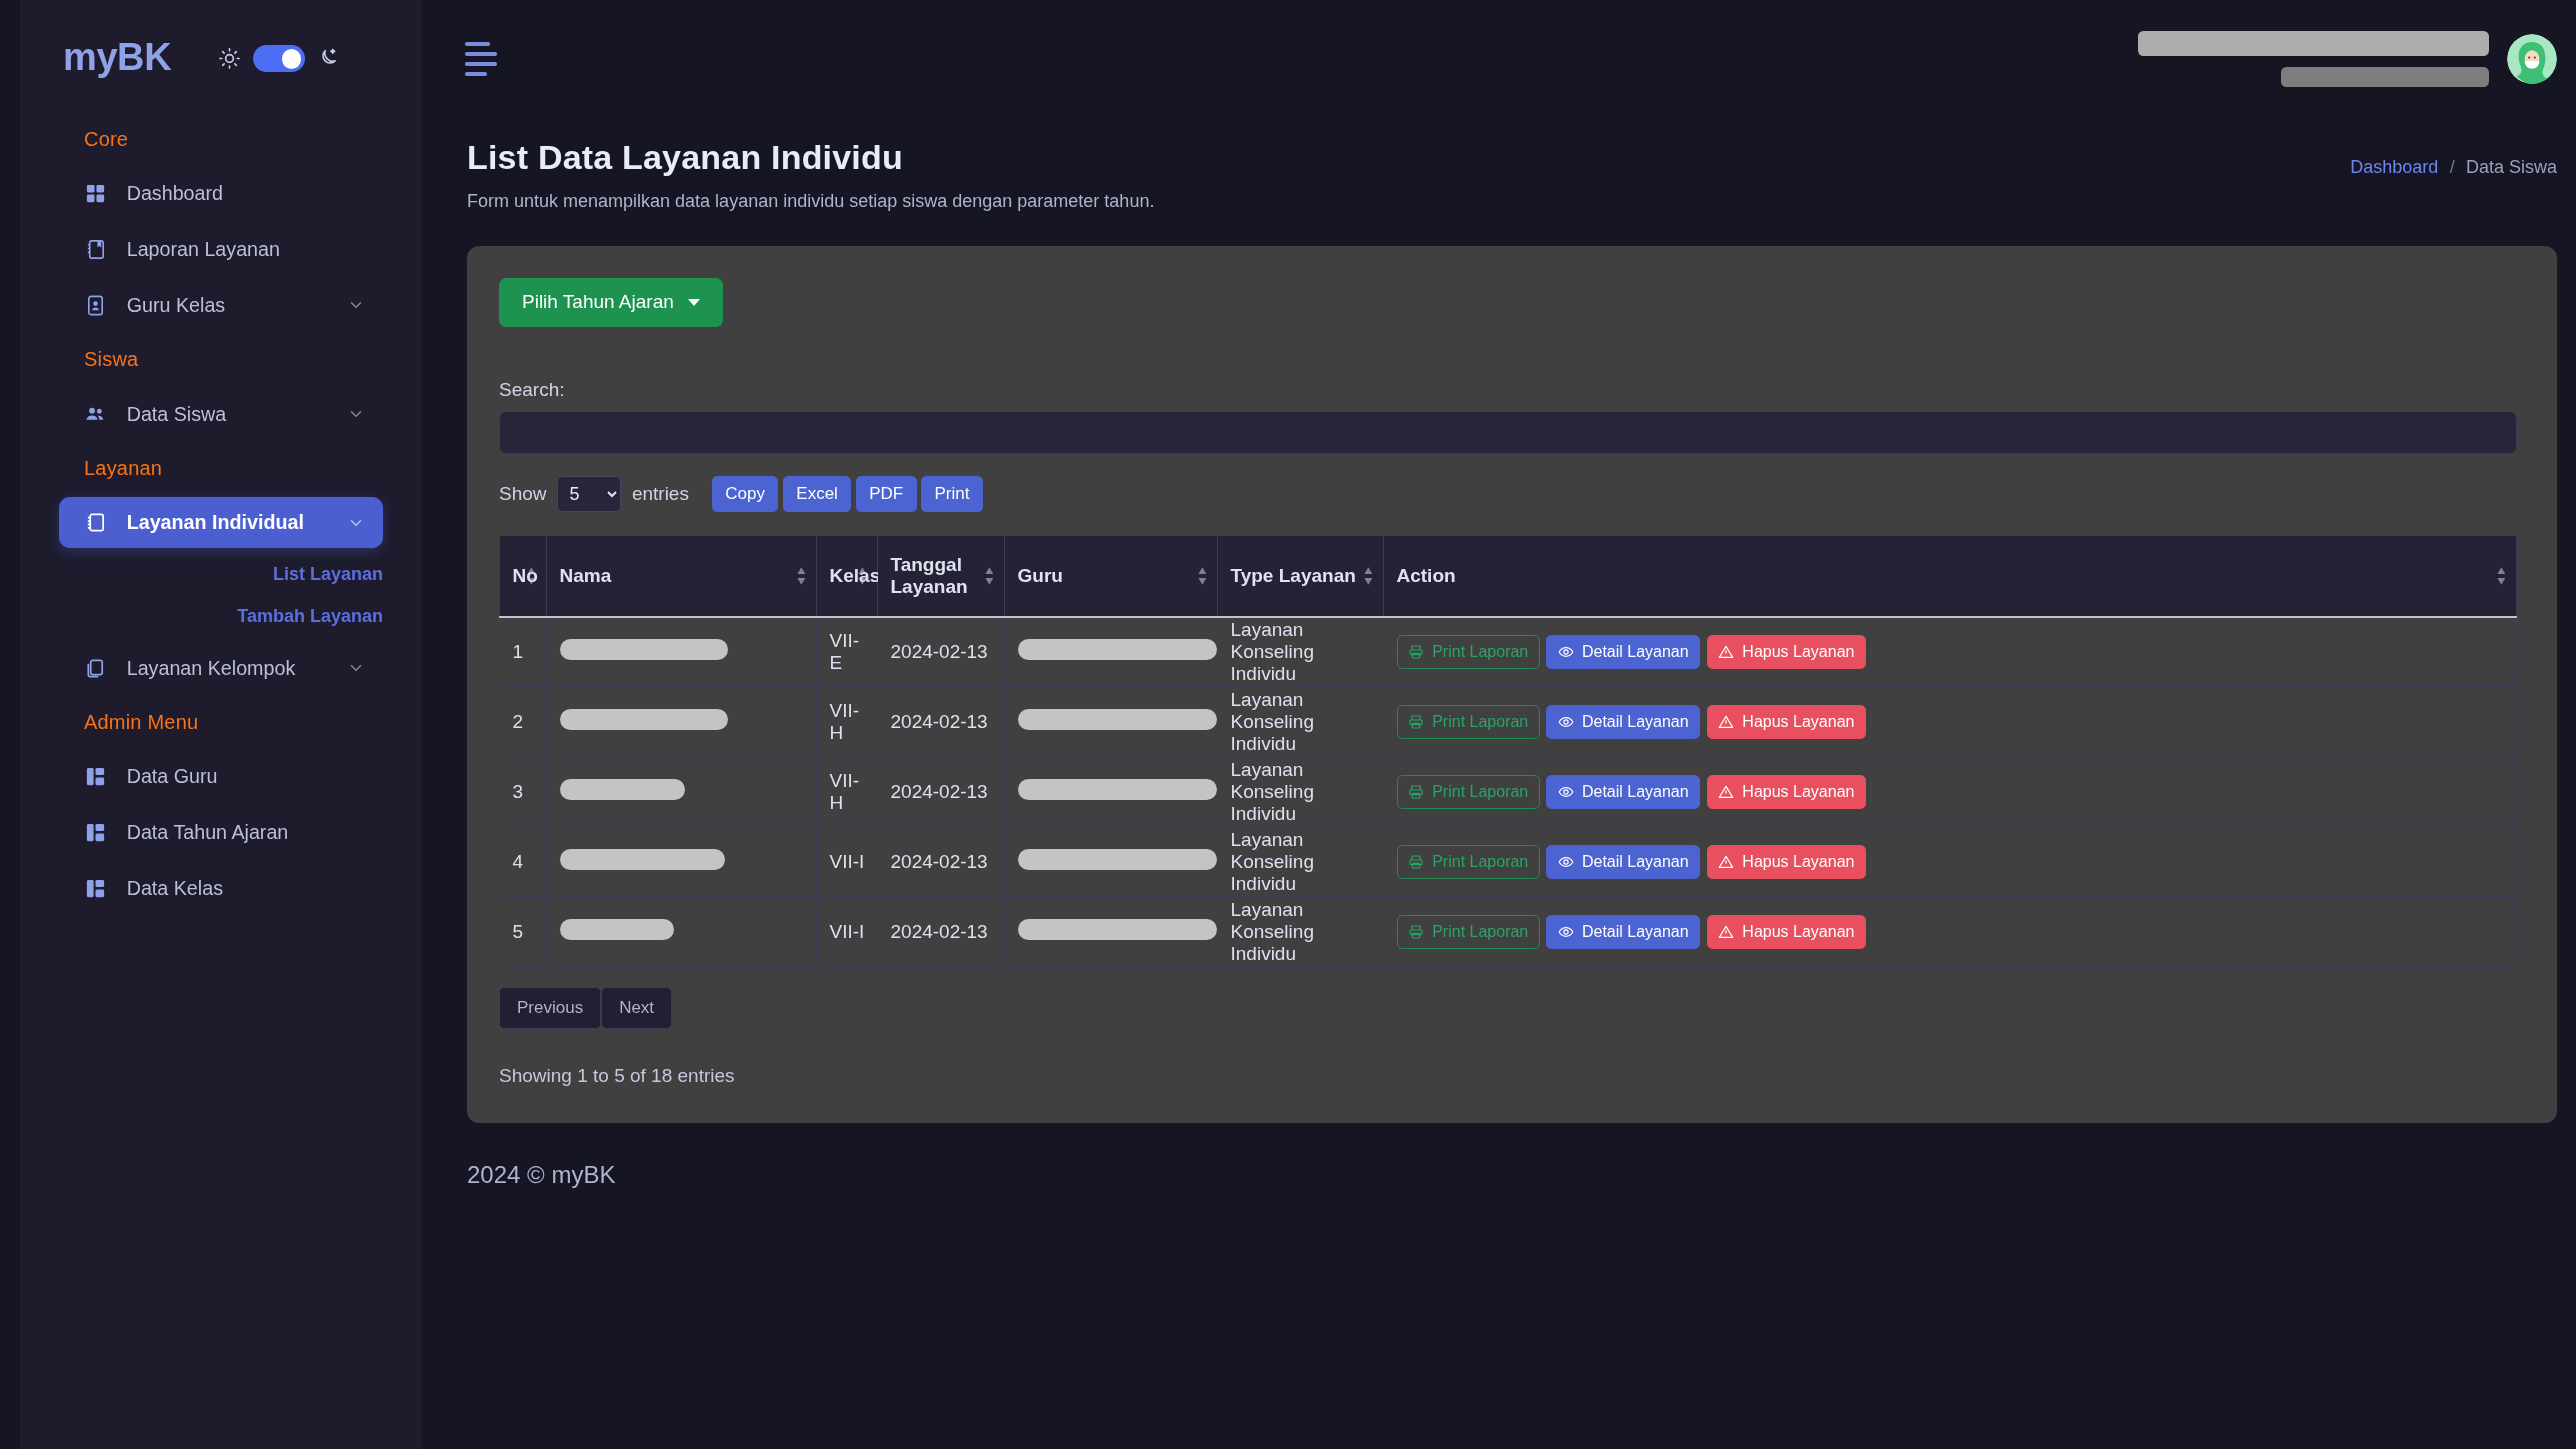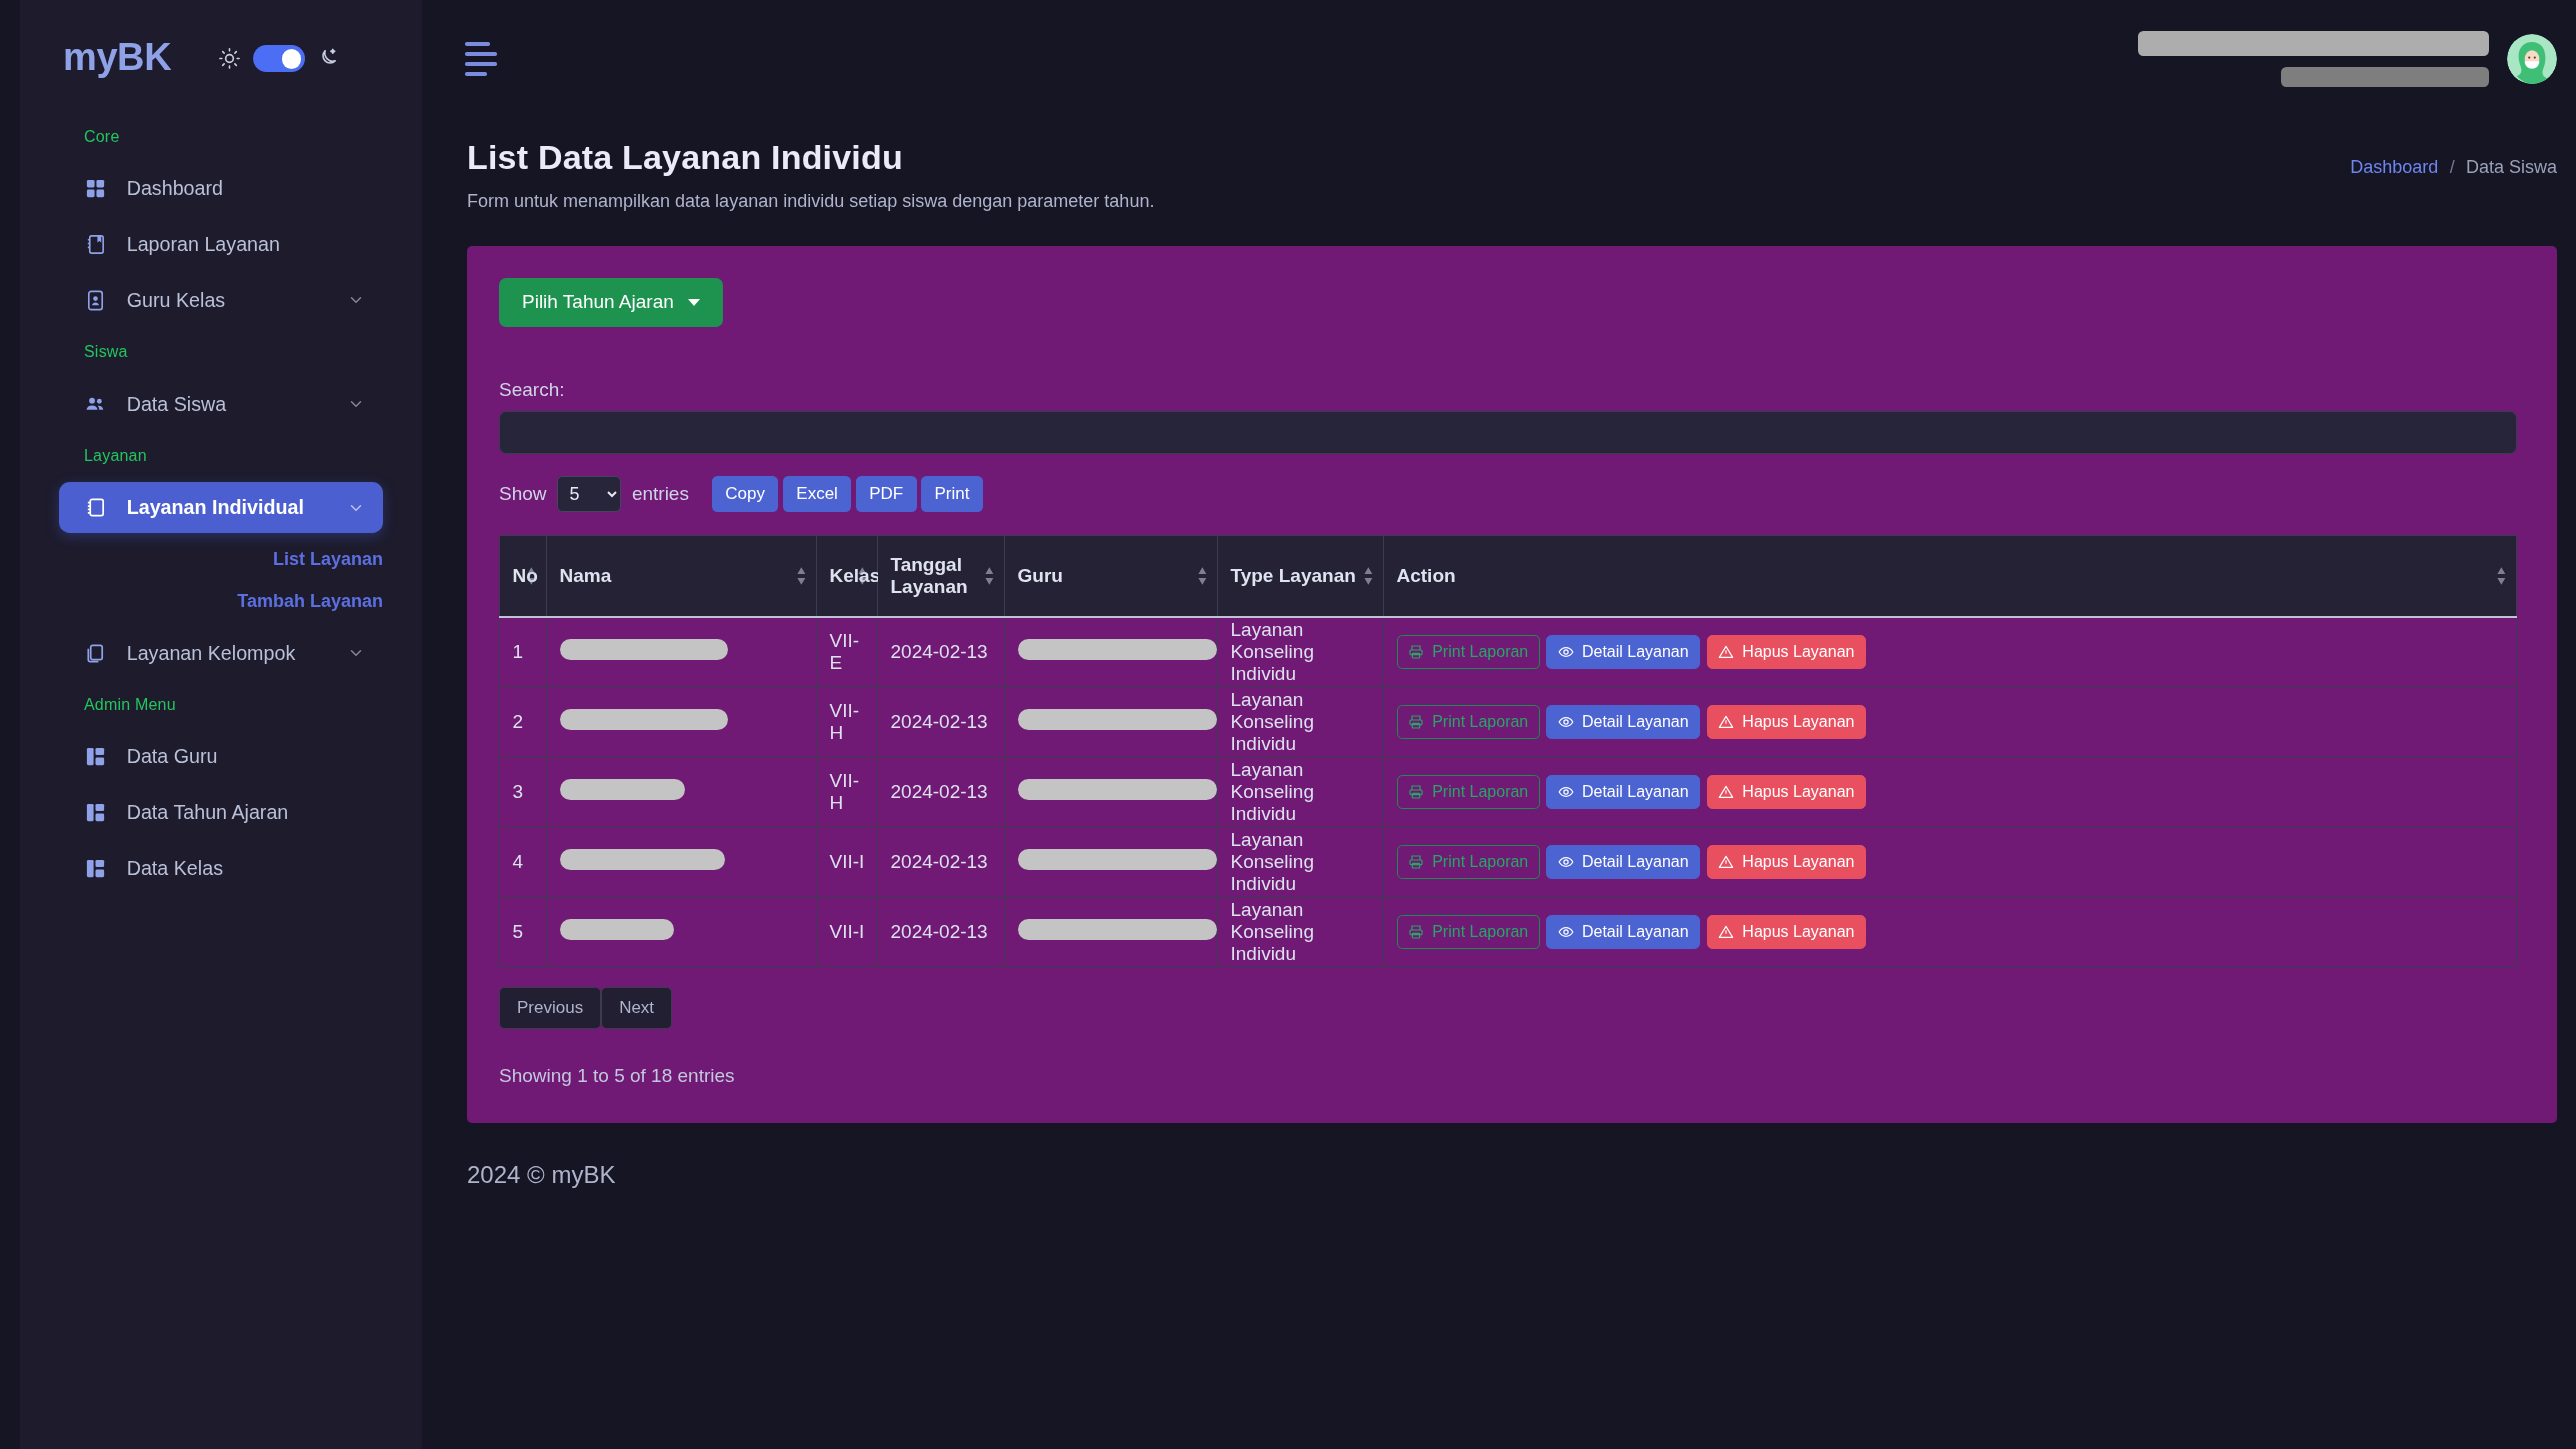--- a/index.html
+++ b/index.html
@@ -33,21 +33,21 @@
     width: 52px; height: 27px; border-radius: 13.4px;
     background: #4c6ef5; position: relative; display:inline-block;
   }
   .switch::after {
     content: ""; position: absolute; right: 3.6px; top: 3.6px;
     width: 19.7px; height: 19.7px; border-radius: 50%; background: #fff;
   }
 
   .nav { margin-top: 39px; }
   .nav-section {
-    font-size: 16px; color: #22c55e; padding: 12.5px 0 12.5px 64px;
+    font-size: 20px; color: #f97316; padding: 12.5px 0 12.5px 64px;
     letter-spacing: 0.2px;
   }
   .nav-item {
     display: flex; align-items: center; gap: 19.7px;
     margin: 4.5px 39px 4.5px 39px;
     padding: 14.3px 18px 14.3px 25px;
     border-radius: 10.7px;
     color: #b9c0d8; font-size: 19.7px;
     position: relative;
     cursor: pointer;
@@ -93,22 +93,22 @@
   .page-title { font-size: 34px; color: #e9ecf6; font-weight: 600; letter-spacing: 0.2px; }
   .page-sub { font-size: 18px; color: #aeb4cb; margin-top: 14.3px; }
   .crumbs { margin-left: auto; font-size: 18px; padding-top: 19.7px; white-space: nowrap; }
   .crumbs a { color: #6d86f0; text-decoration: none; }
   .crumbs .sep { color: #737a92; margin: 0 6.3px; }
   .crumbs .cur { color: #9aa1b8; }
 
   
   .card {
     margin: 34px 39px 0 45px;
-    background: #701a75;
-    border-radius: 5px;
+    background: #404040;
+    border-radius: 12px;
     padding: 32px 40px 36px 32px;
     min-height: 599px;
   }
   .btn-year {
     background: #1e9350; color: #fff; border: none;
     font-size: 19px; font-family: inherit;
     padding: 13.4px 23px 13.4px 23px; border-radius: 7.2px;
     cursor: pointer; display: inline-flex; align-items: center; gap: 14.3px;
   }
   .caret {

